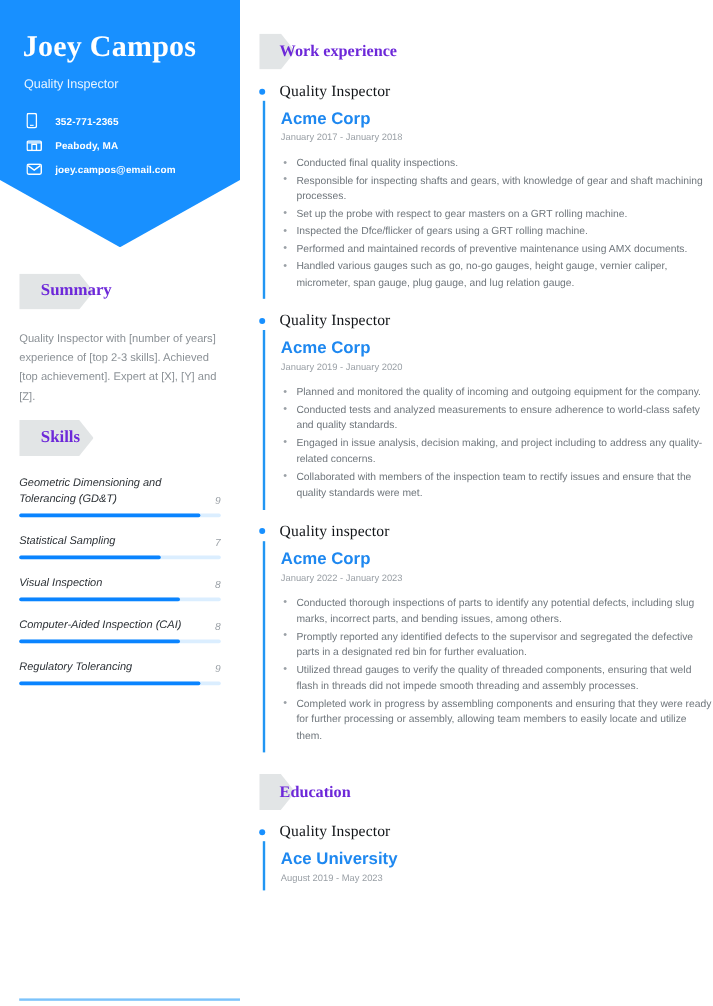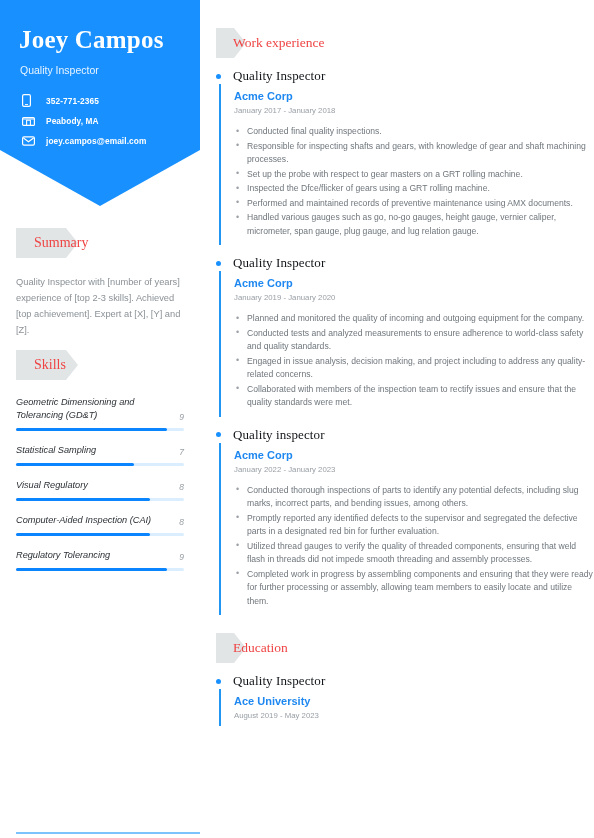--- a/index.html
+++ b/index.html
@@ -34,22 +34,22 @@
   .contact { display: flex; align-items: center; height: 17px; margin-bottom: 3px; }
   .contact .ci { width: 16px; height: 13px; margin-right: 8px; display:flex; align-items:center; }
   .contact .ctext { font-size: 8.3px; color: #ffffff; font-weight: bold; letter-spacing:.1px; }
 
   
   .sec-head { position: relative; height: 30px; display: flex; align-items: center; }
   .sec-tag {
     position: absolute; left: 0; top: 0; height: 30px; background: #e2e5e6;
   }
   .sec-title {
-    position: relative; font-family: "Liberation Serif", serif; font-weight: normal;
-    color: #ef4444;
+    position: relative; font-family: "Liberation Serif", serif; font-weight: bold;
+    color: #6d28d9;
   }
 
   .side-sec { position: absolute; left: 16px; width: 168px; }
   .side-sec .sec-tag { width: 62px;
     -webkit-clip-path: polygon(0 0, 50px 0, 62px 15px, 50px 30px, 0 30px);
     clip-path: polygon(0 0, 50px 0, 62px 15px, 50px 30px, 0 30px);}
   .side-sec .sec-title { font-size: 14px; margin-left: 18px; }
 
   .summary-text {
     font-size: 9.3px; color: #8b9196; line-height: 16px; margin-top: 16px;
@@ -74,21 +74,21 @@
     clip-path: polygon(0 0, 18px 0, 30px 15px, 18px 30px, 0 30px);}
   .main-sec .sec-title { font-size: 13.5px; margin-left: 17px; }
 
   .entry { position: relative; margin-top: 10px; }
   .entry-title-row { display: flex; align-items: center; }
   .dot { width: 5px; height: 5px; border-radius: 50%; background: #1890ff; margin-right: 12px; flex:none;}
   .entry-title {
     font-family: "Liberation Serif", serif; font-size: 13px; color: #111418; letter-spacing:.1px;
   }
   .entry-body { margin-left: 3px; border-left: 2px solid #2196f3; padding-left: 13px; padding-top: 6px; padding-bottom: 6px;}
-  .org { font-size: 11px; font-weight: bold; color: #1e88f0; }
+  .org { font-size: 14px; font-weight: bold; color: #1e88f0; }
   .dates { font-size: 7.8px; color: #9aa0a6; margin-top: 4px; }
   ul.bullets { list-style: none; margin-top: 10px; }
   ul.bullets li {
     position: relative; font-size: 8.6px; color: #6f767c; line-height: 13.5px;
     padding-left: 13px; margin-bottom: 1px;
   }
   ul.bullets li:before {
     content: "•"; position: absolute; left: 2px; top: -0.5px; color: #9aa0a6; font-size: 9px;
   }
   .sec-gap { height: 18px; }
@@ -163,21 +163,21 @@
             <div class="skill-row">
               <span class="skill-name">Statistical Sampling</span>
               <span class="skill-score">7</span>
             </div>
             <div class="bar-track">
               <div class="bar-fill" style="width:70%"></div>
             </div>
           </div>
           <div class="skill">
             <div class="skill-row">
-              <span class="skill-name">Visual Regulatory</span>
+              <span class="skill-name">Visual Inspection</span>
               <span class="skill-score">8</span>
             </div>
             <div class="bar-track">
               <div class="bar-fill" style="width:80%"></div>
             </div>
           </div>
           <div class="skill">
             <div class="skill-row">
               <span class="skill-name">Computer-Aided Inspection (CAI)</span>
               <span class="skill-score">8</span>

